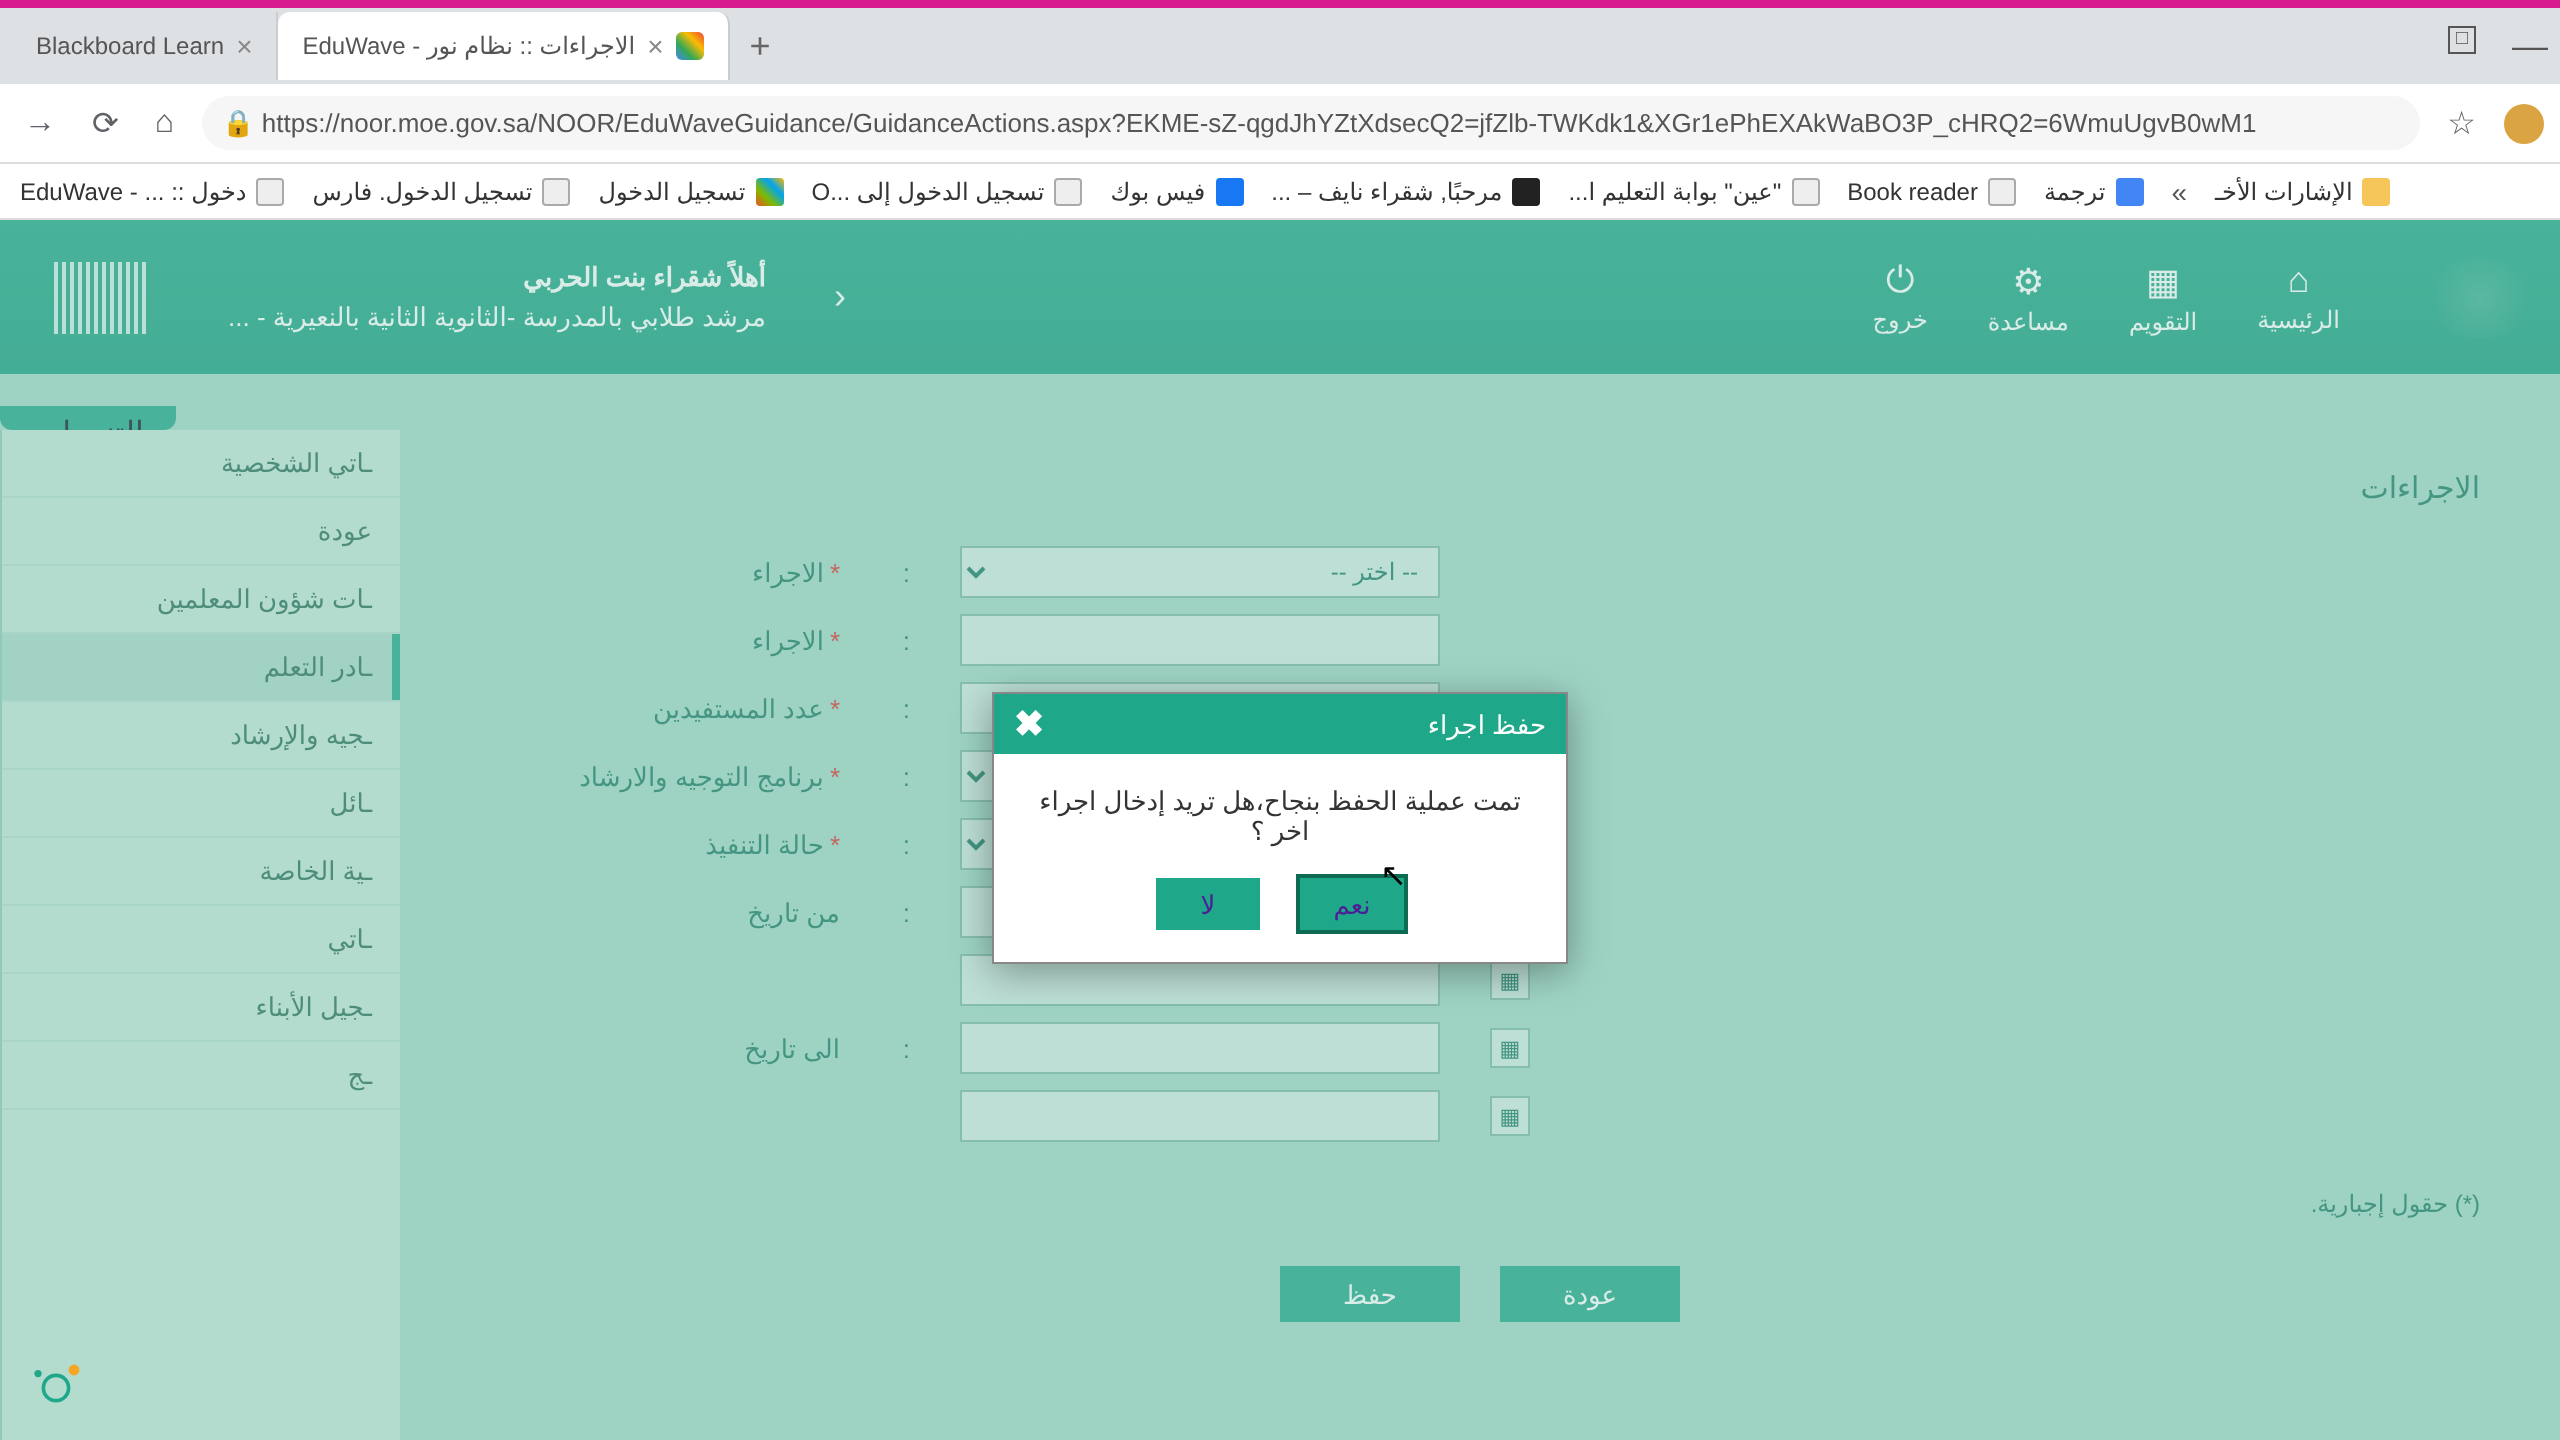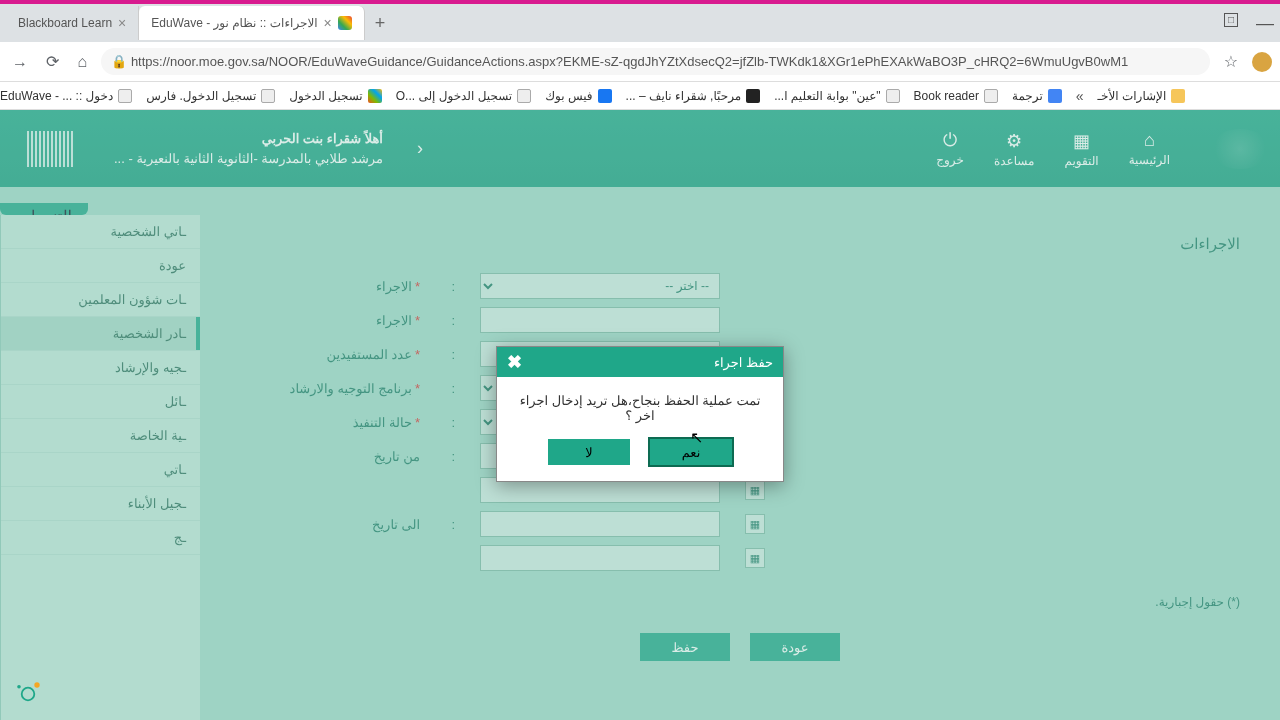--- a/index.html
+++ b/index.html
@@ -16,21 +16,21 @@
 .tab-close { font-size:14px; color:#888; }
 .new-tab { font-size:18px; color:#666; padding:0 10px; cursor:pointer; }
 .g-ico { width:14px;height:14px; background:linear-gradient(45deg,#4285F4,#34A853,#FBBC05,#EA4335); border-radius:3px; }
 
 .addr-bar { position:absolute; top:42px; left:0; right:0; height:40px; background:#fff; display:flex; flex-direction:row-reverse; align-items:center; padding:0 8px; border-bottom:1px solid #ddd; gap:10px; }
 .addr-icon { color:#5f6368; font-size:16px; cursor:pointer; padding:4px; }
 .url-box { flex:1; font-size:13px; color:#555; background:#f6f6f6; padding:6px 10px; border-radius:14px; direction:ltr; text-align:left; white-space:nowrap; overflow:hidden; }
 .lock { color:#2a9d63; }
 .badge{ width:20px;height:20px;border-radius:50%;background:#d9a441;display:inline-block; }
 
-.bm-bar { position:absolute; top:82px; left:0; right:0; height:28px; background:#fff; border-bottom:1px solid #ddd; display:flex; flex-direction:row-reverse; align-items:center; padding:0 0; gap:14px; font-size:12px; color:#333; }
+.bm-bar { position:absolute; top:82px; left:0; right:0; height:28px; background:#fff; border-bottom:1px solid #ddd; display:flex; flex-direction:row-reverse; align-items:center; padding:0 10px; gap:14px; font-size:12px; color:#333; }
 .bm-item { display:flex; align-items:center; gap:5px; cursor:pointer; white-space:nowrap; }
 .bm-ico { width:14px;height:14px;background:#ccc;border-radius:2px;display:inline-block; }
 .bm-ico.fb{background:#1877f2;} .bm-ico.bbb{background:#222;} .bm-ico.ms{background:linear-gradient(45deg,#f25022,#7fba00,#00a4ef,#ffb900);} .bm-ico.g{background:#4285F4;} .bm-ico.doc{background:#eee;border:1px solid #aaa;} .bm-ico.folder{background:#f6c65a;}
 .bm-more{font-size:14px;color:#555;}
 
 
 .app { position:absolute; top:110px; left:0; right:0; bottom:0; background:#a3d9ca; }
 .app-header { height:77px; background:linear-gradient(#1fa789,#1a9e81); display:flex; flex-direction:row-reverse; align-items:center; color:#fff; }
 .logo-box{ width:100px; height:60px; display:flex;align-items:center;justify-content:center;}
 .moe-logo{ width:46px;height:36px; background:repeating-linear-gradient(90deg,#fff 0 2px,transparent 2px 4px); opacity:.8;}
@@ -64,21 +64,21 @@
 .btn-row{ display:flex; flex-direction:row-reverse; gap:20px; margin-top:24px; justify-content:center;}
 .btn{ min-width:90px; height:28px; background:#1fa789; color:#fff; border:none; font-size:13px; cursor:pointer; font-family:inherit;}
 
 
 .overlay{ position:absolute; inset:0; background:rgba(150,200,185,.35); }
 .modal{ position:absolute; left:496px; top:236px; width:288px; background:#fff; border:1px solid #888; box-shadow:0 4px 18px rgba(0,0,0,.35); }
 .modal-hd{ height:30px; background:#1fa789; color:#fff; display:flex; align-items:center; justify-content:space-between; padding:0 10px; font-size:13px;}
 .modal-close{ font-size:18px; cursor:pointer; font-weight:bold;}
 .modal-body{ padding:16px 12px; font-size:13px; color:#333; text-align:center;}
 .modal-btns{ display:flex; justify-content:center; gap:20px; padding:0 0 16px;}
-.mbtn{ width:82px; height:26px; background:#1fa789; color:#000000; border:none; font-size:13px; cursor:pointer; font-family:inherit;}
+.mbtn{ width:52px; height:26px; background:#1fa789; color:#4c1d95; border:none; font-size:13px; cursor:pointer; font-family:inherit;}
 .mbtn.yes{ outline:2px solid #0d6b52; }
 
 .cursor-img{ position:absolute; left:690px; top:318px; font-size:16px; pointer-events:none; color:#000;}
 
 .footer-ico{ position:absolute; bottom:8px; left:10px; width:36px; height:36px; }
 .footer-ico svg{ width:100%;height:100%;}
 </style>
 </head>
 <body>
 
@@ -179,21 +179,21 @@
 
   <div class="tabstrip2">
     <div class="tab2">التنبيهات</div>
   </div>
 
   <div class="body-row">
     <div class="sidebar">
       <div class="side-item">ـاتي الشخصية</div>
       <div class="side-item">عودة</div>
       <div class="side-item">ـات شؤون المعلمين</div>
-      <div class="side-item active">ـادر الشخصية</div>
+      <div class="side-item active">ـادر التعلم</div>
       <div class="side-item">ـجيه والإرشاد</div>
       <div class="side-item">ـائل</div>
       <div class="side-item">ـية الخاصة</div>
       <div class="side-item">ـاتي</div>
       <div class="side-item">ـجيل الأبناء</div>
       <div class="side-item">ـج</div>
     </div>
 
     <div class="content">
       <div class="sect-title">الاجراءات</div>

